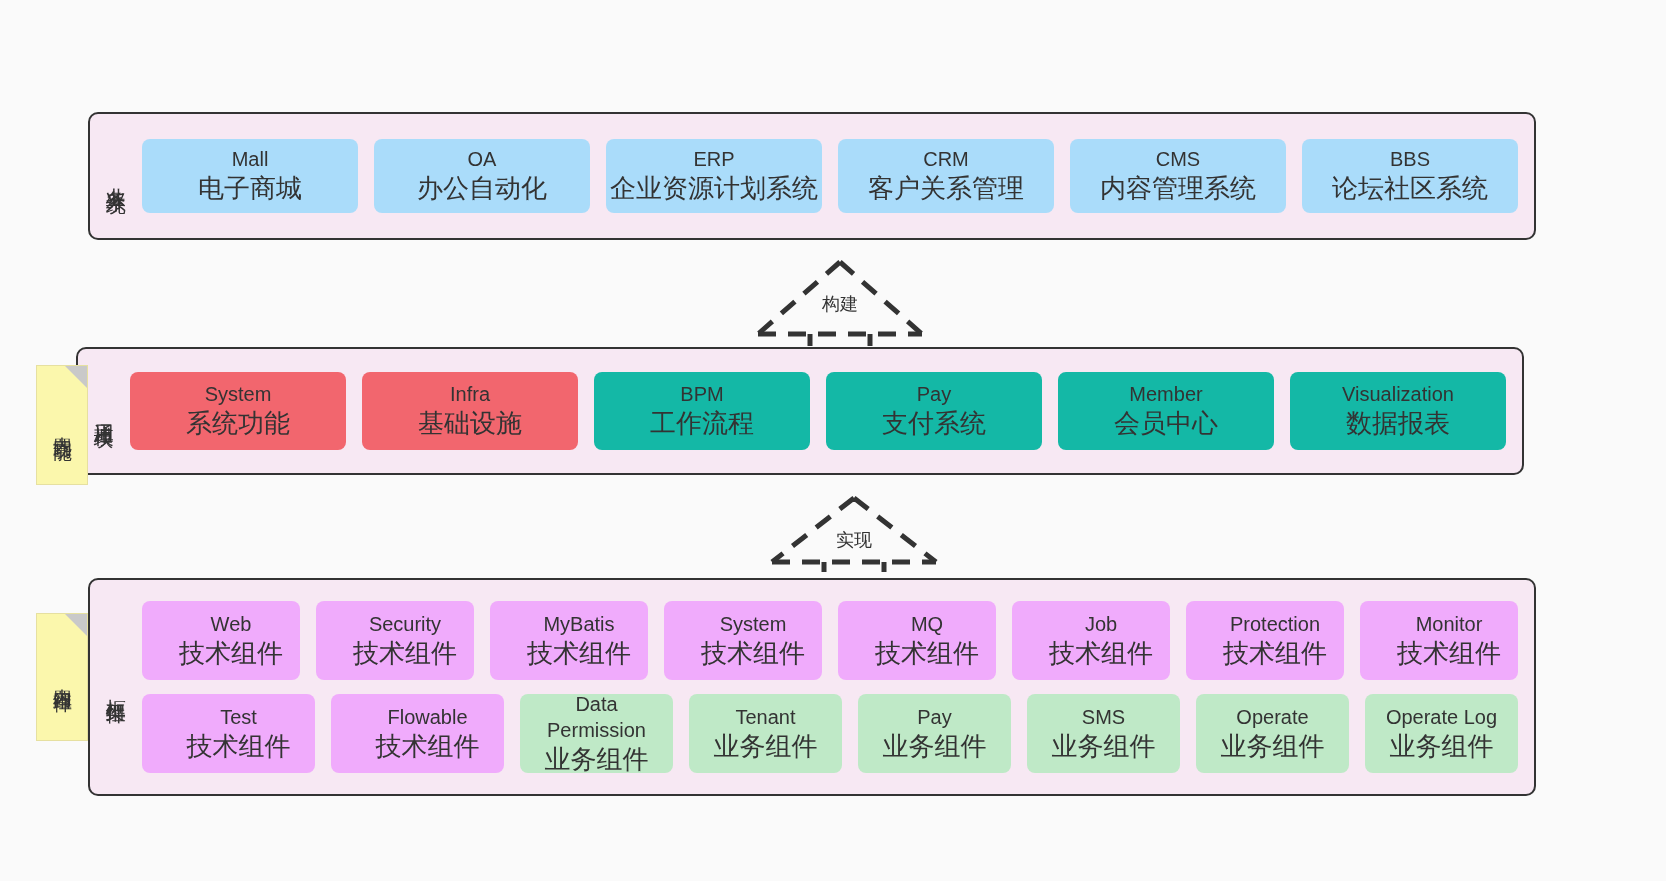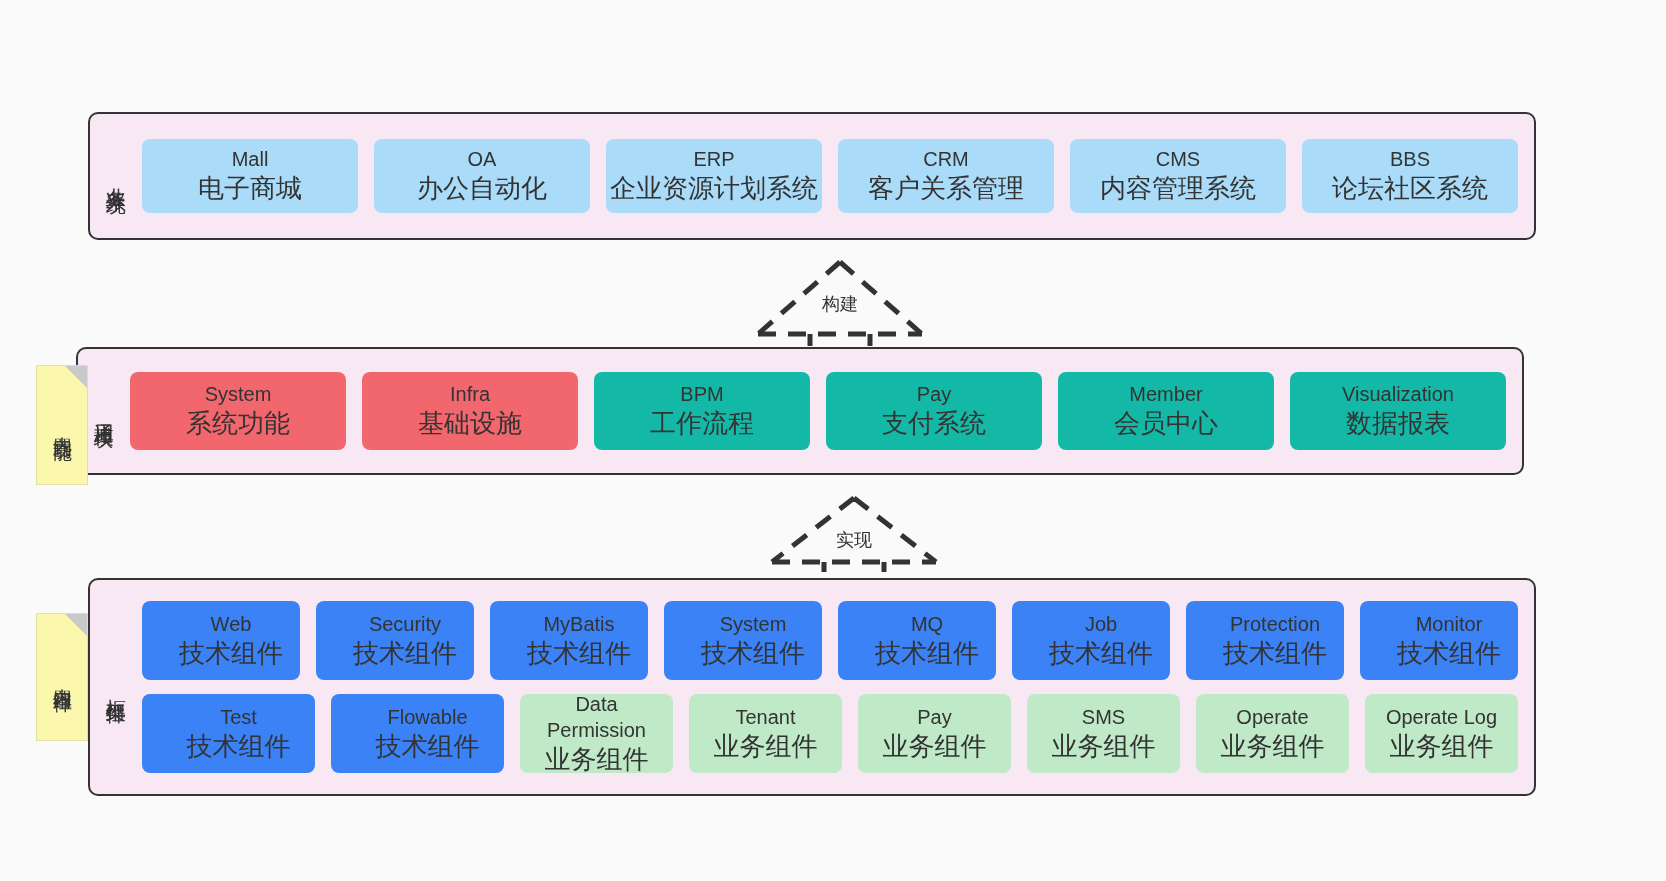--- a/index.html
+++ b/index.html
@@ -89,21 +89,21 @@
   .node .cn {
     font-size: 26px;
     color: #333333;
     white-space: nowrap;
   }
 
   
   .n-blue        { background: #aadcfa; }
   .n-red         { background: #f2666e; }
   .n-pink        { background: #14b8a6; }
-  .n-green       { background: #3b82f6; padding-left: 24px; }
+  .n-green       { background: #f0abfc; padding-left: 24px; }
   .n-green-light { background: #bfe9c7; }
 
   
   #layer-business {
     left: 88px;
     top: 112px;
     width: 1448px;
     height: 128px;
   }
   #layer-business .node { height: 74px; }

